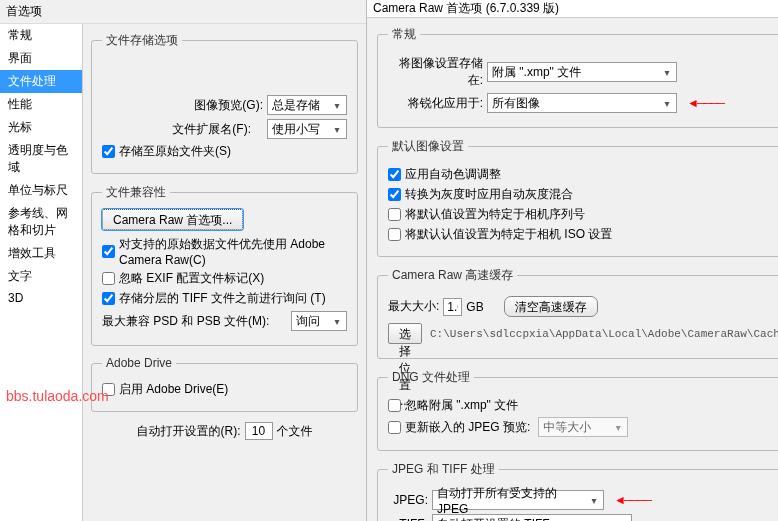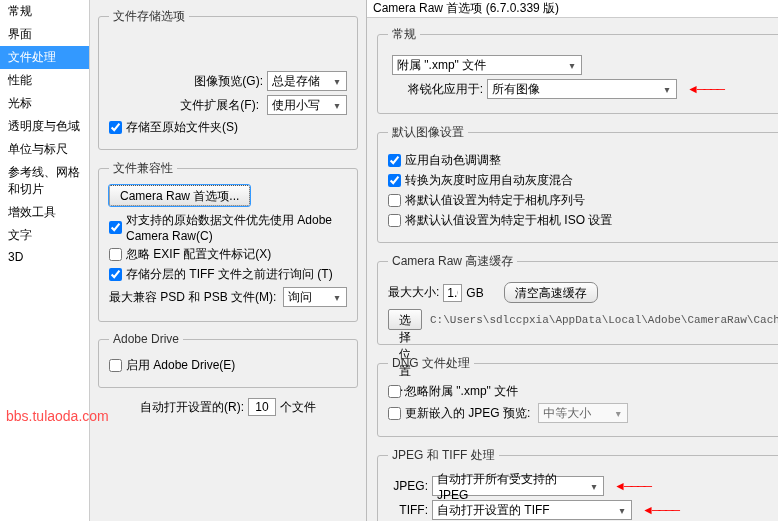--- a/index.html
+++ b/index.html
@@ -18,32 +18,33 @@
 fieldset { border: 1px solid #bbb; margin-bottom: 10px; padding: 8px 10px 10px 10px; border-radius: 3px; }
 legend { padding: 0 4px; color: #333; }
 .row { display: flex; align-items: center; margin: 4px 0; }
 .row label.rlabel { text-align: right; display: inline-block; }
 select, input[type=text] { border: 1px solid #999; background: #fff; padding: 1px 3px; height: 18px; font-size: 12px; }
 .cb-row { display: flex; align-items: center; margin: 3px 0; gap: 4px; }
 .cb-row input[type=checkbox] { width: 13px; height: 13px; }
 button { border: 1px solid #888; background: linear-gradient(#fdfdfd,#e5e5e5); padding: 2px 10px; border-radius: 2px; cursor: pointer; height: 21px; }
 .focused-btn { border: 1px dotted #555; outline: 1px solid #3399ff; }
 .arrow { color: #ff0000; margin-left: 10px; font-weight: bold; letter-spacing: -2px; }
-.watermark { position: absolute; left: 6px; top: 408px; color: #ff4d4d; font-size: 14px; font-family: Arial, sans-serif; }
+.watermark { position: absolute; left: 6px; top: 388px; color: #ff4d4d; font-size: 14px; font-family: Arial, sans-serif; }
 .dropdown { display: inline-flex; align-items: center; border: 1px solid #999; background: #fff; height: 20px; padding: 0 2px 0 4px; }
 .dropdown .dd-text { flex: 1; }
 .dropdown .dd-arrow { width: 14px; text-align: center; color: #555; font-size: 10px; }
 .path { font-family: "Courier New", monospace; font-size: 11px; color: #555; margin-left: 8px; }
 </style>
 </head>
 <body>
 
 <div class="main-container">
 
   <div class="left-panel">
+    <div class="left-title">首选项</div>
     <div class="left-body">
       <div class="sidebar">
         <div class="sidebar-item">常规</div>
         <div class="sidebar-item">界面</div>
         <div class="sidebar-item selected">文件处理</div>
         <div class="sidebar-item">性能</div>
         <div class="sidebar-item">光标</div>
         <div class="sidebar-item">透明度与色域</div>
         <div class="sidebar-item">单位与标尺</div>
         <div class="sidebar-item">参考线、网格和切片</div>
@@ -57,21 +58,21 @@
           <legend>文件存储选项</legend>
           <div class="row" style="justify-content:flex-end;margin-top:38px;">
             <label class="rlabel" style="width:90px;">图像预览(G):</label>
             <div class="dropdown" style="width:80px;margin-left:4px;">
               <span class="dd-text">总是存储</span>
               <span class="dd-arrow">▾</span>
             </div>
           </div>
           <div class="row" style="justify-content:flex-end;">
             <label class="rlabel" style="width:90px;">文件扩展名(F):</label>
-            <div class="dropdown" style="width:80px;margin-left:8px;">
+            <div class="dropdown" style="width:80px;margin-left:16px;">
               <span class="dd-text">使用小写</span>
               <span class="dd-arrow">▾</span>
             </div>
           </div>
           <div class="cb-row">
             <input type="checkbox" checked="" style="">
             <span>存储至原始文件夹(S)</span>
           </div>
         </fieldset>
 
@@ -85,21 +86,21 @@
           <div class="cb-row">
             <input type="checkbox" style="">
             <span>忽略 EXIF 配置文件标记(X)</span>
           </div>
           <div class="cb-row">
             <input type="checkbox" checked="" style="">
             <span>存储分层的 TIFF 文件之前进行询问 (T)</span>
           </div>
           <div class="row" style="margin-top:4px;">
             <label class="rlabel" style="width:170px;text-align:left;">最大兼容 PSD 和 PSB 文件(M):</label>
-            <div class="dropdown" style="width:64px;margin-left:4px;">
+            <div class="dropdown" style="width:56px;margin-left:19px;">
               <span class="dd-text">询问</span>
               <span class="dd-arrow">▾</span>
             </div>
           </div>
         </fieldset>
 
         <fieldset>
           <legend>Adobe Drive</legend>
           <div class="cb-row">
             <input type="checkbox" style="">
@@ -116,20 +117,21 @@
     </div>
   </div>
 
   <div class="right-panel">
     <div class="right-title">Camera Raw 首选项 (6.7.0.339 版)</div>
     <div class="right-body">
 
       <fieldset>
         <legend>常规</legend>
         <div class="row">
+          <label class="rlabel" style="width:95px;">将图像设置存储在:</label>
           <div class="dropdown" style="width:190px;margin-left:4px;">
             <span class="dd-text">附属 ".xmp" 文件</span>
             <span class="dd-arrow">▾</span>
           </div>
         </div>
         <div class="row">
           <label class="rlabel" style="width:95px;">将锐化应用于:</label>
           <div class="dropdown" style="width:190px;margin-left:4px;">
             <span class="dd-text">所有图像</span>
             <span class="dd-arrow">▾</span>

